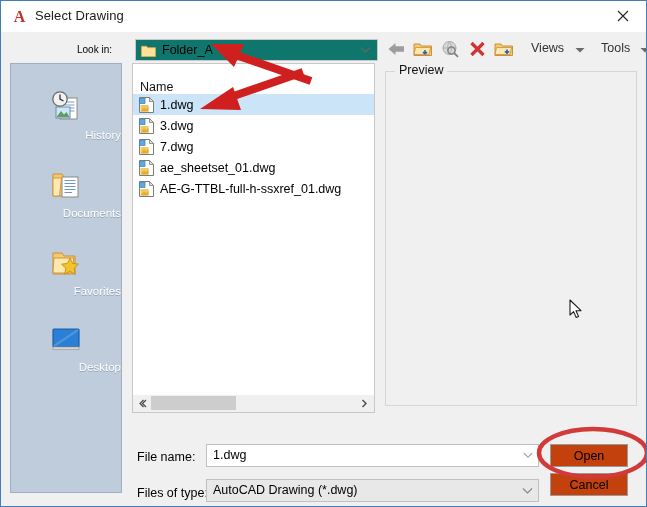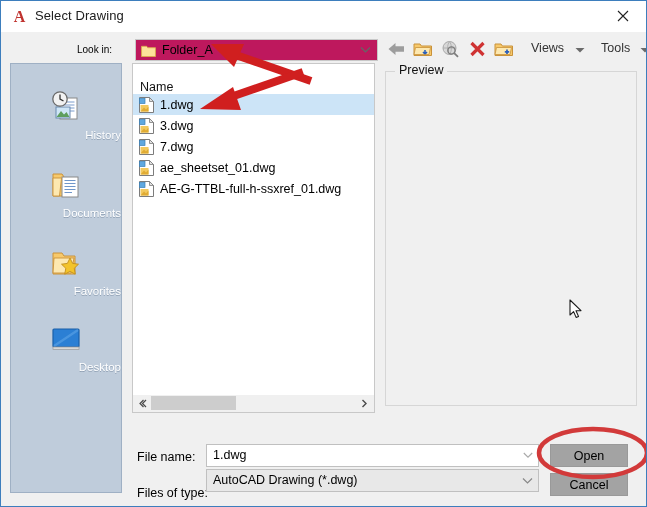--- a/index.html
+++ b/index.html
@@ -62,21 +62,21 @@
   .lookin-label {
     position: absolute;
     left: 76px; top: 43px;
     font-size: 10px;
     color: #000;
   }
   .lookin-combo {
     position: absolute;
     left: 134px; top: 38px;
     width: 243px; height: 22px;
-    background: #be185d;
+    background: #0f766e;
     border: 1px solid #c8c8c8;
     box-sizing: border-box;
     cursor: default;
   }
   .lookin-folder {
     position: absolute;
     left: 5px; top: 4px;
     width: 15px; height: 13px;
   }
   .lookin-value {
@@ -269,40 +269,40 @@
     right: 5px; top: 7px;
   }
   .lbl-filetype {
     position: absolute;
     left: 136px; top: 485px;
     font-size: 12.5px;
     color: #000;
   }
   .filetype-field {
     position: absolute;
-    left: 205px; top: 468px;
+    left: 205px; top: 478px;
     width: 333px; height: 23px;
     background: #e8e8e8;
     border: 1px solid #c0c0c0;
     box-sizing: border-box;
     cursor: default;
     text-align: right;
   }
   .filetype-value {
     position: absolute;
     left: 6px; top: 3px;
     font-size: 12.5px;
     color: #000;
   }
 
   
   .dlg-btn {
     position: absolute;
     width: 78px; height: 23px;
-    background: #a3a3a3;
+    background: #c2410c;
     border: 1px solid #999;
     box-sizing: border-box;
     font-size: 12.5px;
     color: #000;
     display: flex;
     align-items: center;
     justify-content: center;
     cursor: default;
   }
   .btn-open   { left: 549px; top: 443px; }

